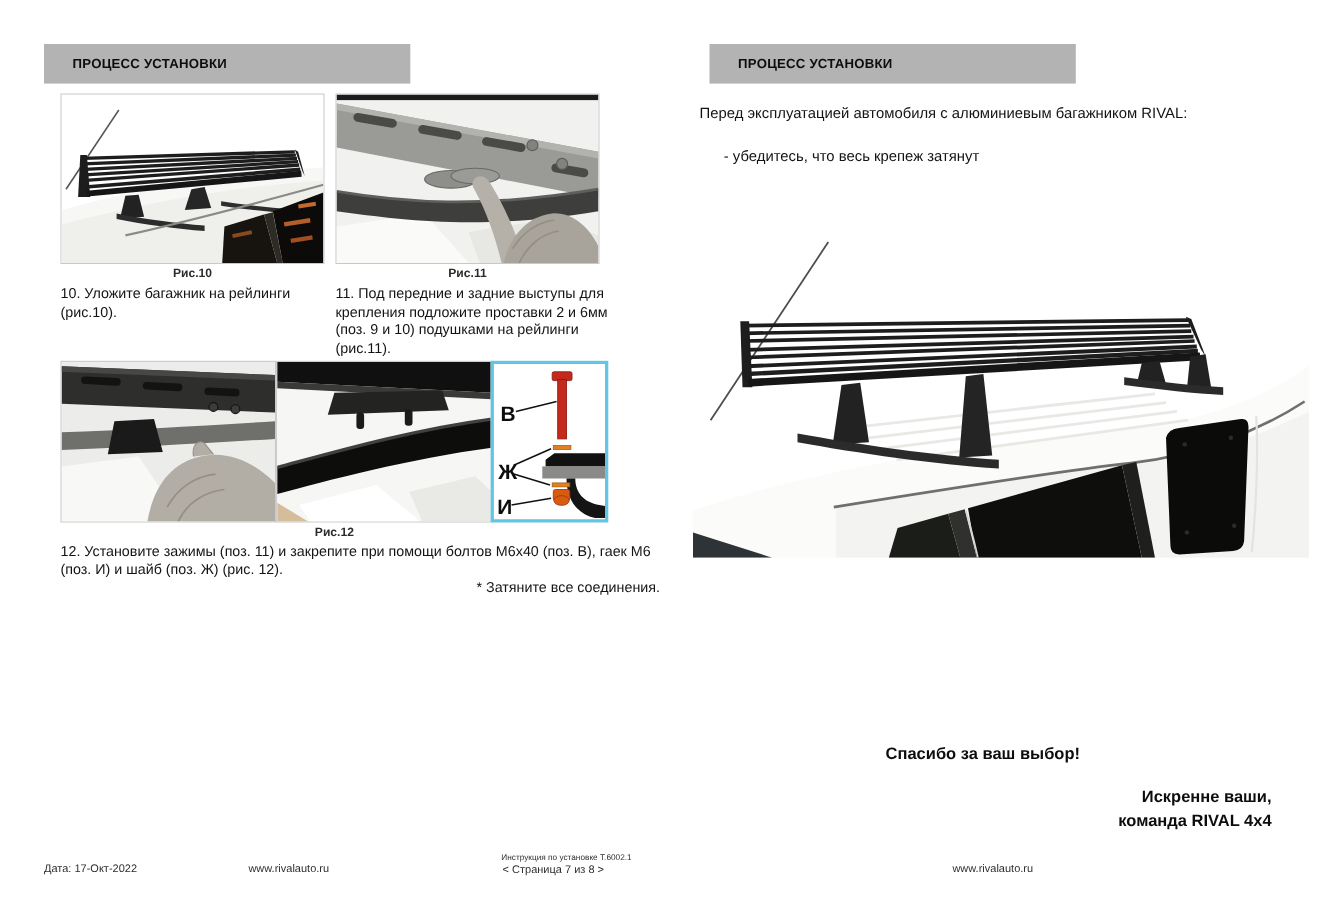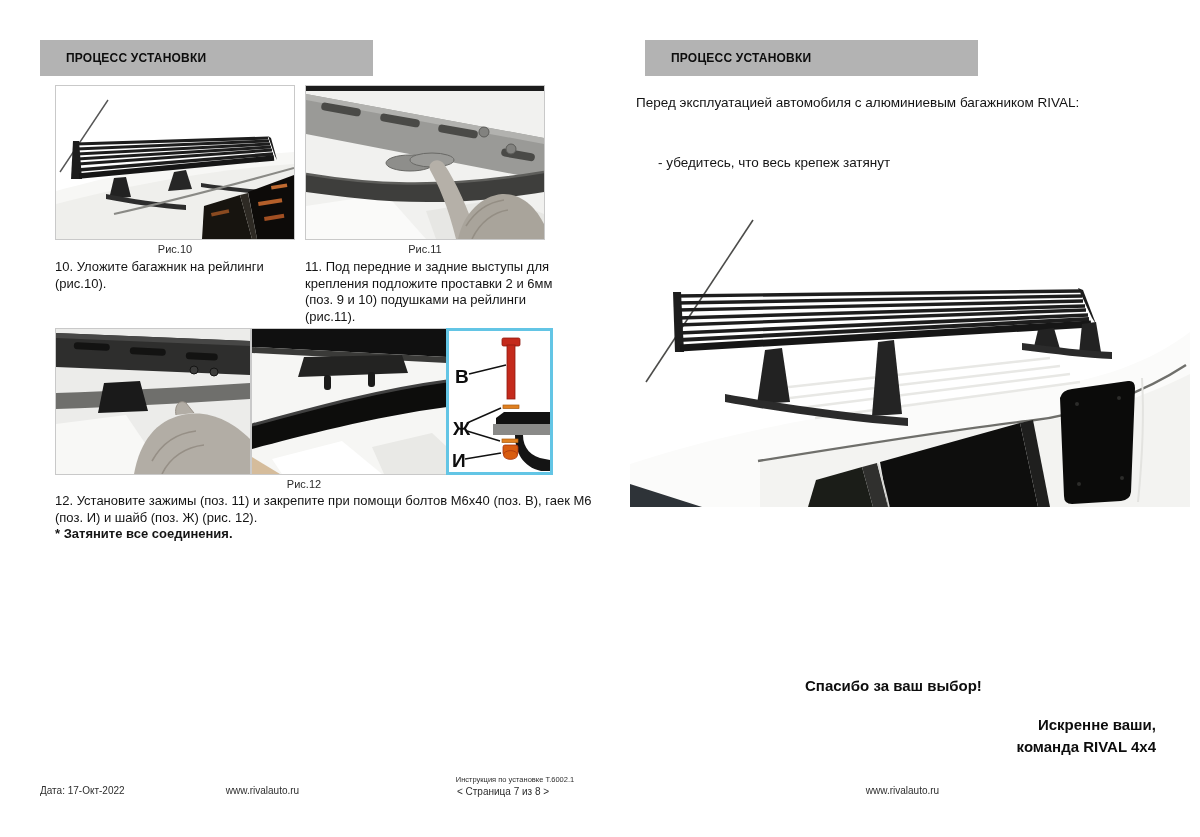--- a/index.html
+++ b/index.html
@@ -4,23 +4,23 @@
 <style>
   html,body{margin:0;padding:0;background:#ffffff;}
   .page{position:relative;width:1200px;height:837px;background:#fff;overflow:hidden;
         font-family:"Liberation Sans",sans-serif;color:#111;}
   .abs{position:absolute;}
   .hdr{background:#b3b3b3;width:333px;height:36px;line-height:36px;
        font-size:12px;font-weight:bold;color:#0d0d0d;padding-left:26px;box-sizing:border-box;
        letter-spacing:.2px;}
   .photo{border:1px solid #c9c9c9;background:#fff;box-sizing:border-box;}
   .photo svg{display:block;}
-  .cap{font-size:11px;color:#2b2b2b;text-align:center;}
+  .cap{font-size:11px;color:#2b2b2b;text-align:center;font-weight:bold;}
   .step{font-size:13px;line-height:1.28;color:#141414;}
-  .bold{font-weight:bold;}
+  .bold{font-weight:normal;text-align:right;}
   .para{font-size:13.5px;color:#141414;}
   .thanks{font-size:15px;font-weight:bold;color:#0d0d0d;}
   .sig{font-size:15px;font-weight:bold;text-align:right;line-height:1.45;color:#0d0d0d;}
   .foot{font-size:10px;color:#2e2e2e;}
   .foot-sm{font-size:7.5px;color:#2e2e2e;}
   .diagram{border:3px solid #63c5e5;background:#fff;box-sizing:border-box;}
 </style>
 </head>
 <body>
 
@@ -198,21 +198,21 @@
   <div class="abs cap" style="left:55px;top:478px;width:498px;">Рис.12</div>
 
   <div class="abs step" style="left:55px;top:493px;width:545px;">
     <div>12. Установите зажимы (поз. 11) и закрепите при помощи болтов М6х40 (поз. В), гаек М6 (поз. И) и шайб (поз. Ж) (рис. 12).</div>
     <div class="bold">* Затяните все соединения.</div>
   </div>
 
   <div class="abs hdr" style="left:645px;top:40px;">ПРОЦЕСС УСТАНОВКИ</div>
 
   <div class="abs para" style="left:636px;top:95px;width:520px;">Перед эксплуатацией автомобиля с алюминиевым багажником RIVAL:</div>
-  <div class="abs para" style="left:658px;top:134px;width:520px;margin-top:21px;">- убедитесь, что весь крепеж затянут</div>
+  <div class="abs para" style="left:658px;top:134px;width:520px;">- убедитесь, что весь крепеж затянут</div>
 
   <div class="abs" style="left:630px;top:212px;width:560px;height:295px;">
     <svg width="560" height="295" viewBox="0 0 560 295">
       <rect width="560" height="295" fill="#ffffff"></rect>
 
       <line x1="123" y1="8" x2="16" y2="170" stroke="#4c4c4a" stroke-width="1.6"></line>
 
       <path d="M0,252 C120,212 260,192 400,177 C470,169 520,150 560,120 L560,295 L0,295 Z" fill="#fbfbfa"></path>
       <path d="M130,248 C230,232 330,216 400,210 C460,205 520,182 560,162 L560,295 L130,295 Z" fill="#f3f3f1"></path>
 

